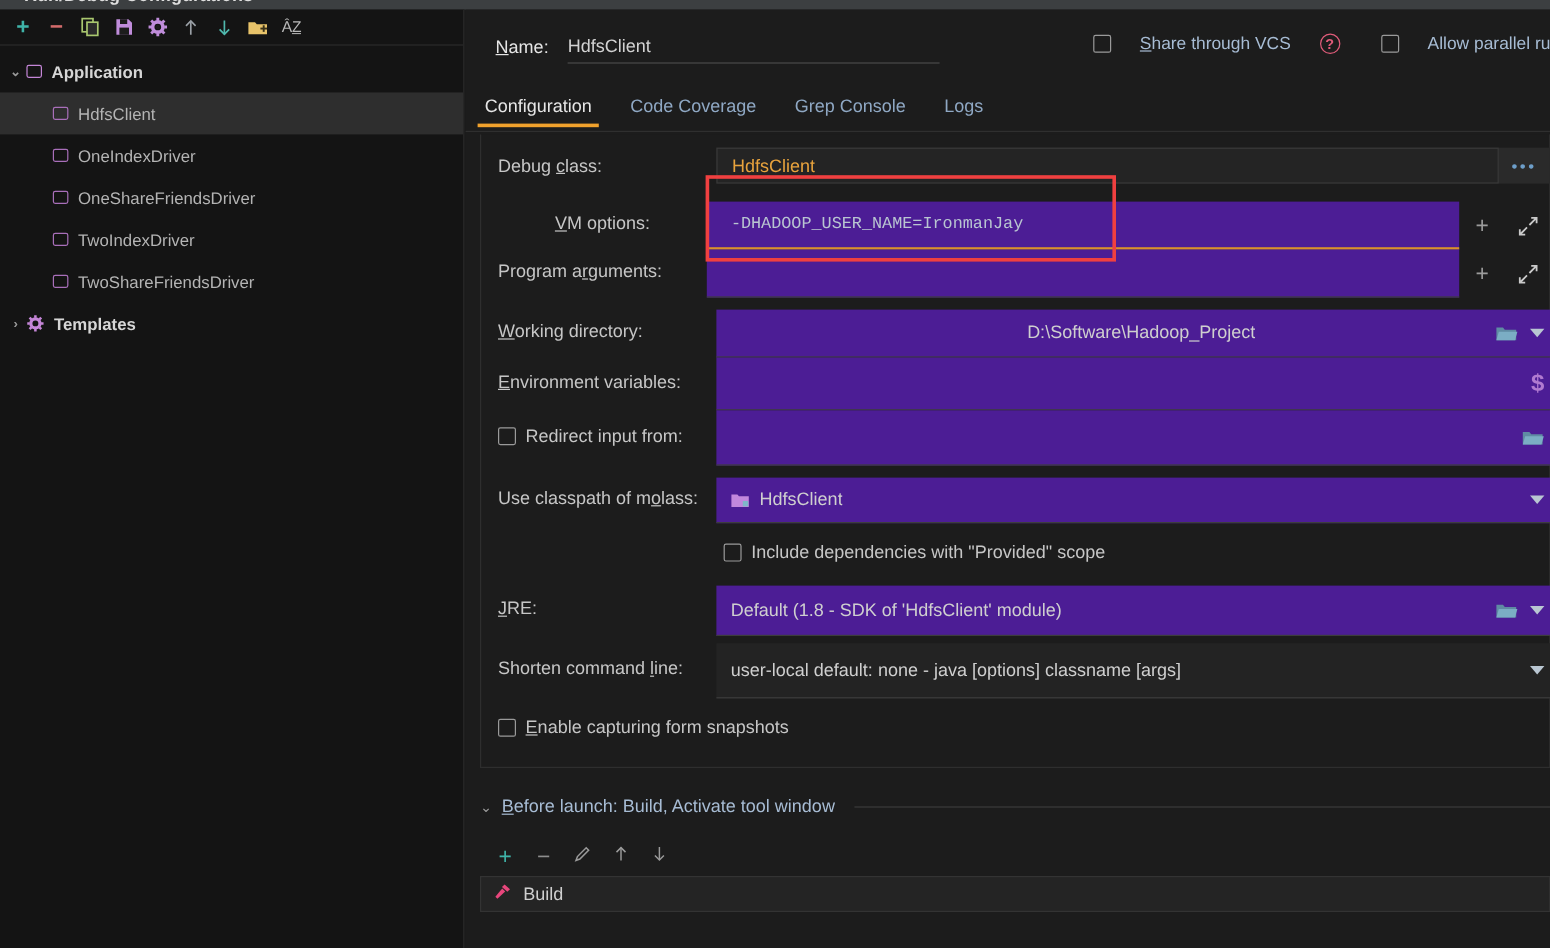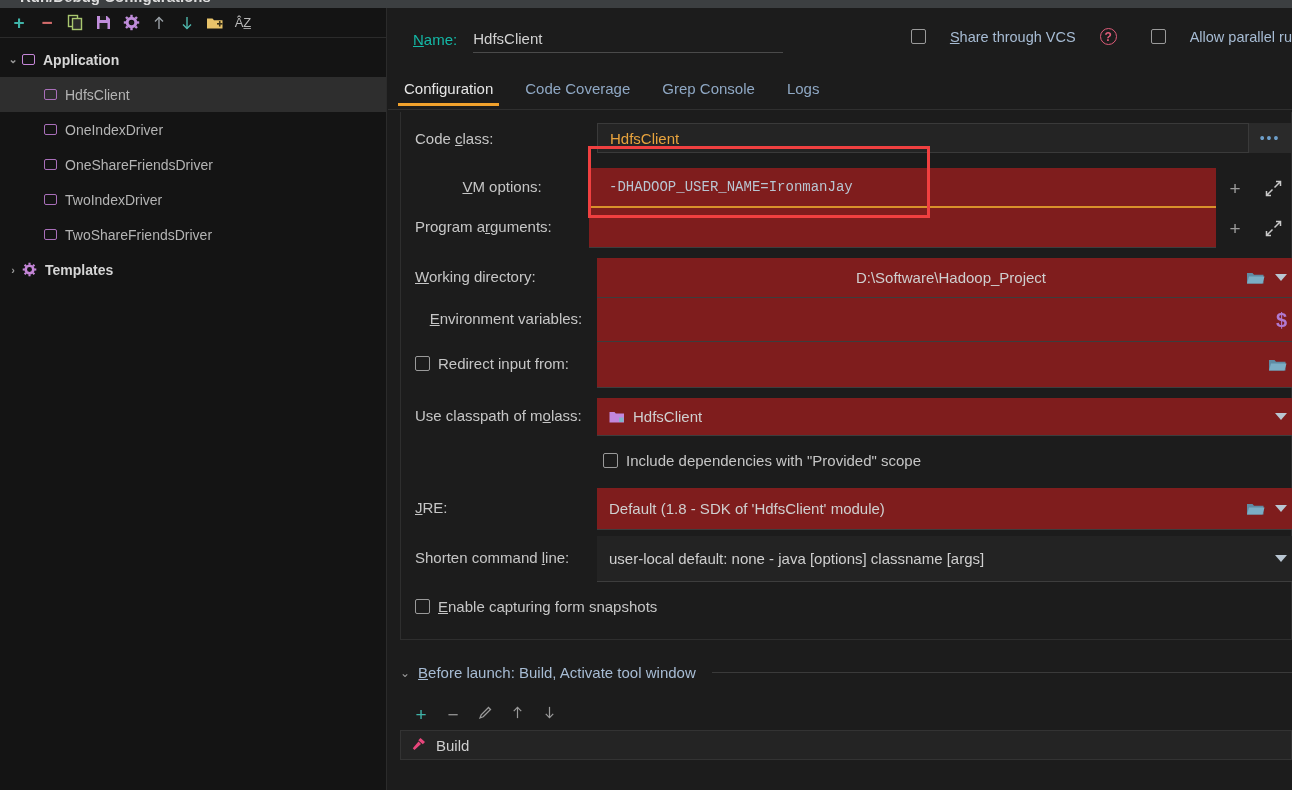--- a/index.html
+++ b/index.html
@@ -79,21 +79,21 @@
   .panel {
     position: absolute; left: 388px; top: 8px;
     width: 904px; height: 782px; background: #1c1c1c;
   }
 
   
   .name-row {
     position: absolute; left: 0; top: 14px; width: 904px; height: 34px;
     display: flex; align-items: center;
   }
-  .name-label { margin-left: 25px; font-size: 15px; color: #14b8a6; }
+  .name-label { margin-left: 25px; font-size: 15px; color: #e5e5e5; }
   .name-label u { text-decoration: underline; }
   .name-field {
     margin-left: 16px; width: 310px; height: 28px;
     border-bottom: 1px solid #4a4a4a;
     display: flex; align-items: center;
     font-size: 15px; color: #d2d2d2;
   }
   .top-checks {
     position: absolute; right: 0; top: 20px;
     display: flex; align-items: center; gap: 24px;
@@ -148,21 +148,21 @@
     background: #1c1c1c;
   }
   .row { position: absolute; left: 0; width: 892px; display: flex; }
   .lbl {
     font-size: 15px; color: #c6c6c6; white-space: nowrap;
     padding-left: 14px;
   }
   .lbl u { text-decoration: underline; }
   .fld {
     position: relative; border-bottom: 1px solid #3d3d3d;
-    background: #7f1d1d; display: flex; align-items: center;
+    background: #4c1d95; display: flex; align-items: center;
     font-size: 15px; color: #cfcfcf;
   }
   .fld.inset { background: #242424; border: 1px solid #3a3a3a; }
   .fld-text { padding-left: 12px; white-space: nowrap; overflow: hidden; }
   .fld-text.amber { color: #e8a33d; }
   .fld-icons {
     position: absolute; right: 6px; top: 0; bottom: 0;
     display: flex; align-items: center; gap: 10px;
   }
   .ico { color: #9b9b9b; font-size: 15px; line-height: 1; display: flex; }
@@ -379,21 +379,21 @@
       <div class="tab">Code Coverage</div>
       <div class="tab">Grep Console</div>
       <div class="tab">Logs</div>
     </div>
     <div class="tabs-rule"></div>
 
     <div class="form">
 
       <div class="row" style="top:10px; height:32px; align-items:center;">
         <div class="lbl" style="width:196px;">
-          <span>Code </span><u>c</u><span>lass:</span>
+          <span>Debug </span><u>c</u><span>lass:</span>
         </div>
         <div class="fld inset" style="width:652px; height:30px;">
           <span class="fld-text amber">HdfsClient</span>
         </div>
         <div style="width:42px;height:30px;display:flex;align-items:center;justify-content:center;background:#2a2a2a;">
           <span class="dots">•••</span>
         </div>
       </div>
 
       <div class="row" style="top:56px; height:40px;text-align:center;">
@@ -444,21 +444,21 @@
                 <path d="M1 3 H6.5 L8 4.8 H17.5 V13.5 H1 Z" fill="#5f8ba3"></path>
                 <path d="M1 13.5 L3 6.5 H18.5 L16.5 13.5 Z" fill="#7badc4"></path>
               </svg>
             </span>
             <span class="caret"></span>
           </div>
         </div>
       </div>
 
       <div class="row" style="top:186px; height:44px;">
-        <div class="lbl" style="width:196px; padding-top:12px;text-align:center;">
+        <div class="lbl" style="width:196px; padding-top:12px;">
           <u>E</u><span>nvironment variables:</span>
         </div>
         <div class="fld" style="width:696px; height:44px;">
           <span class="fld-text"></span>
           <div class="fld-icons">
             <span style="color:#b07ad0;font-size:20px;font-weight:bold;line-height:1;">$</span>
           </div>
         </div>
       </div>
 

